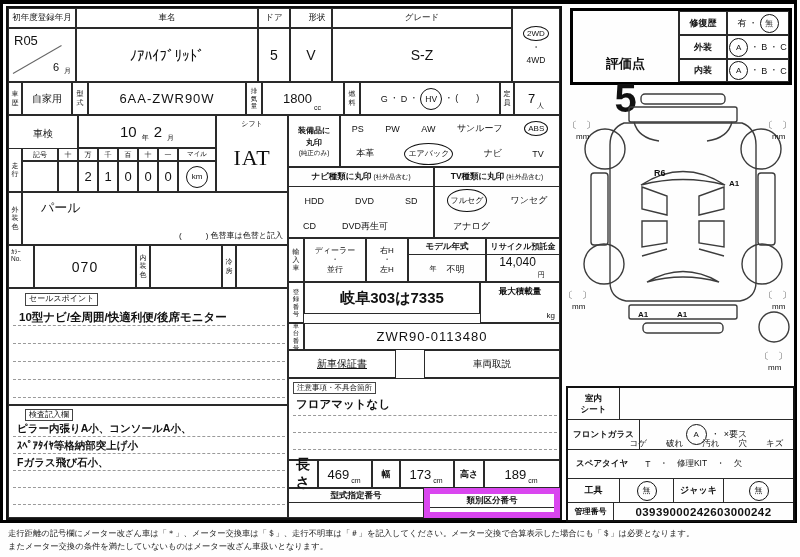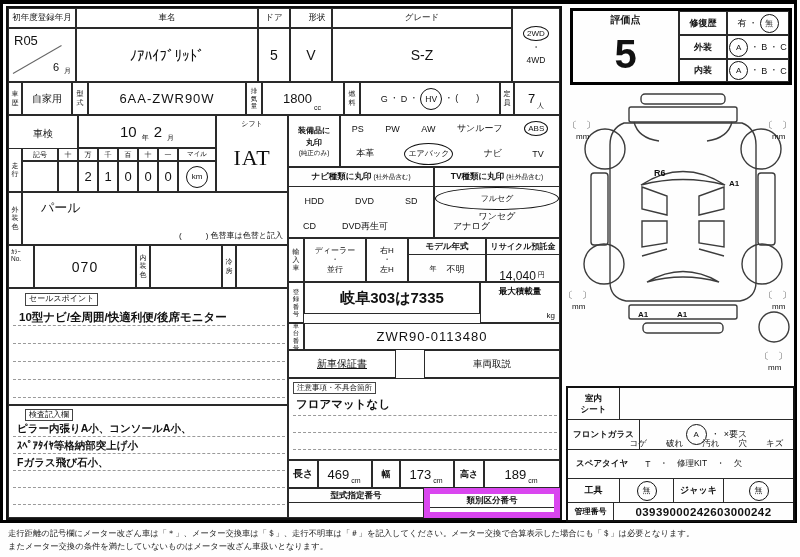--- a/index.html
+++ b/index.html
@@ -254,21 +254,21 @@
       <div class="nb" style="display:flex;justify-content:flex-start;align-items:center;height:24px;font-size:9px;padding-left:14px;gap:26px;">
         <span>CD</span>
         <span>DVD再生可</span>
       </div>
     </div>
     <div class="c nb" style="left:426px;top:159px;width:126px;height:71px;border:1px solid #2a2a2a;display:block;">
       <div class="nb" style="display:flex;align-items:center;justify-content:center;height:18px;border-bottom:1px solid #2a2a2a;gap:2px;">
         <span style="font-size:8.5px;font-weight:bold;">TV種類に丸印</span>
         <span style="font-size:6.5px;">(社外品含む)</span>
       </div>
-      <div class="nb" style="display:flex;justify-content:space-around;height:27px;font-size:9px;flex-direction:column;">
+      <div class="nb" style="display:flex;justify-content:space-around;align-items:center;height:27px;font-size:9px;">
         <span class="circ" style="min-width:34px;min-height:23px;font-size:8px;">フルセグ</span>
         <span>ワンセグ</span>
       </div>
       <div class="nb" style="display:flex;justify-content:flex-start;align-items:center;height:24px;font-size:9px;padding-left:18px;">
         <span>アナログ</span>
       </div>
     </div>
 
     <div class="c vt" style="left:280px;top:230px;width:16px;height:44px;font-size:7px;">
         <span>輸入車</span>
@@ -289,21 +289,21 @@
         </div>
       <div class="nb" style="display:flex;align-items:center;justify-content:center;height:28px;gap:10px;">
         <span class="sm">年</span>
         <span style="font-size:9px;">不明</span>
       </div>
     </div>
     <div class="c nb" style="left:478px;top:230px;width:74px;height:44px;border:1px solid #2a2a2a;display:block;">
       <div class="nb" style="display:flex;align-items:center;justify-content:center;height:15px;border-bottom:1px solid #2a2a2a;font-size:8px;font-weight:bold;">
           <span>リサイクル預託金</span>
         </div>
-      <div class="nb" style="display:flex;align-items:flex-end;justify-content:center;height:28px;">
+      <div class="nb" style="display:flex;align-items:flex-start;justify-content:center;height:28px;">
         <span style="font-size:12px;">14,040</span>
         <span class="unit">円</span>
       </div>
     </div>
 
     <div class="c vt" style="left:280px;top:274px;width:16px;height:41px;font-size:6.5px;">
         <span>登録番号</span>
       </div>
     <div class="c" style="left:296px;top:274px;width:176px;height:32px;font-size:15px;font-weight:600;">
         <span>岐阜303は7335</span>
@@ -328,21 +328,21 @@
       </div>
 
     <div class="c" style="left:280px;top:370px;width:272px;height:82px;">
       <span class="tag" style="left:4px;top:3px;height:12px;font-size:7.5px;">注意事項・不具合箇所</span>
       <span style="position:absolute;left:7px;top:18px;font-size:11.5px;font-weight:bold;">フロアマットなし</span>
       <span class="dash" style="left:4px;top:36px;width:264px;"></span>
       <span class="dash" style="left:4px;top:53px;width:264px;"></span>
       <span class="dash" style="left:4px;top:70px;width:264px;"></span>
     </div>
 
-    <div class="c" style="left:280px;top:452px;width:30px;height:28px;font-size:10px;font-weight:bold;">
+    <div class="c" style="left:280px;top:452px;width:30px;height:28px;font-size:14px;font-weight:bold;">
         <span>長さ</span>
       </div>
     <div class="c" style="left:310px;top:452px;width:54px;height:28px;">
       <span style="font-size:13px;">469</span>
       <span class="unit">cm</span>
     </div>
     <div class="c" style="left:364px;top:452px;width:28px;height:28px;font-size:9px;font-weight:bold;">
         <span>幅</span>
       </div>
     <div class="c" style="left:392px;top:452px;width:54px;height:28px;">
@@ -364,21 +364,21 @@
     </div>
     <div class="c nb" style="left:416px;top:480px;width:136px;height:30px;border:6px solid #d946ef;display:block;">
       <div class="nb" style="display:flex;align-items:center;justify-content:center;height:13px;border-bottom:1px solid #2a2a2a;font-size:8.5px;font-weight:bold;">
           <span>類別区分番号</span>
         </div>
     </div>
   </div>
 
   <div class="c nb" style="left:570px;top:8px;width:222px;height:77px;border:3px solid #000;">
     <div class="c nb" style="left:0;top:0;width:106px;height:71px;border-right:1px solid #2a2a2a;display:block;">
-      <div class="nb" style="display:flex;align-items:center;justify-content:center;height:18px;font-size:10px;font-weight:bold;">
+      <div class="nb" style="display:flex;align-items:center;justify-content:center;height:18px;font-size:13px;font-weight:bold;margin-top:44px;">
           <span>評価点</span>
         </div>
       <div class="nb" style="display:flex;align-items:center;justify-content:center;height:50px;font-size:40px;font-weight:bold;">
           <span>5</span>
         </div>
     </div>
     <div class="c" style="left:106px;top:0;width:48px;height:24px;font-size:9px;font-weight:bold;">
         <span>修復歴</span>
       </div>
     <div class="c" style="left:154px;top:0;width:62px;height:24px;font-size:9px;">

